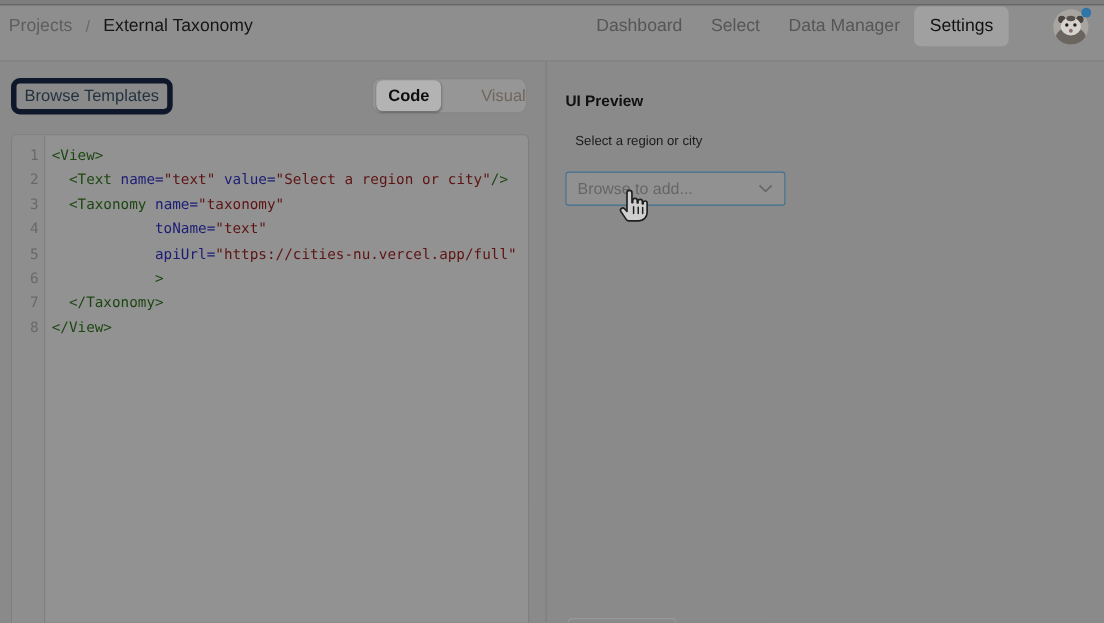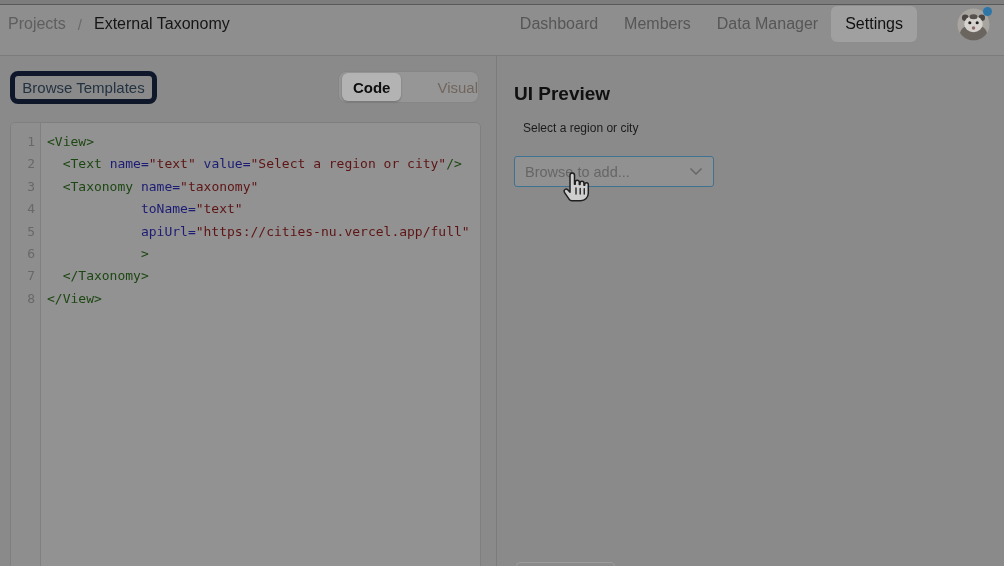--- a/index.html
+++ b/index.html
@@ -55,21 +55,21 @@
   .gutter { width:30px; background:#8e8e8e; border-right:1px solid #808080;
     padding:8px 5px 0 0; text-align:right; color:#686868; }
   .codearea { flex:1; padding:8px 0 0 6px; white-space:pre; cursor:text; }
   .tk-plain { color:var(--c-plain,#222); }
   .tk-tag   { color:var(--c-tag,#1d4712); }
   .tk-attr  { color:var(--c-attr,#1c1c74); }
   .tk-str   { color:var(--c-string,#5e1414); }
 
   
   .right-panel { position:absolute; left:498px; top:56px; right:0; bottom:0; background:#8a8a8a; }
-  .preview-title { position:absolute; left:16px; top:27px; font-size:19px;
+  .preview-title { position:absolute; left:16px; top:27px; font-size:14px;
     font-weight:700; color:#101010; }
   .preview-text { position:absolute; left:25px; top:65px; font-size:12px; color:#1b1b1b; }
   .dropdown { position:absolute; left:16px; top:100px; width:200px; height:31px;
     border:1px solid var(--c-dropdown,#3e7292); border-radius:3px; background:#919191;
     display:flex; align-items:center; padding:0 10px; cursor:pointer; }
   .dd-placeholder { color:#666; font-size:14.5px; flex:1; }
   .dd-chevron { width:14px; height:9px; }
   .bottom-cut-box { position:absolute; left:18px; top:506px; width:99px; height:14px;
     border:1px solid #9c9c9c; border-radius:4px 4px 0 0; }
 
@@ -82,21 +82,21 @@
 <div class="top-strip"></div>
 
 <div class="header">
   <div class="breadcrumb">
     <span class="crumb-parent">Projects</span>
     <span class="crumb-sep">/</span>
     <span class="crumb-current">External Taxonomy</span>
   </div>
   <div class="nav">
     <span class="nav-item">Dashboard</span>
-    <span class="nav-item">Members</span>
+    <span class="nav-item">Select</span>
     <span class="nav-item">Data Manager</span>
     <span class="nav-item active">Settings</span>
     <div class="avatar-wrap">
       <svg width="33" height="33" viewBox="0 0 34 34">
         <defs>
             <clipPath id="avc">
               <circle cx="17" cy="17" r="16.5"></circle>
             </clipPath>
           </defs>
         <circle cx="17" cy="17" r="16.5" fill="#a8a49f"></circle>

